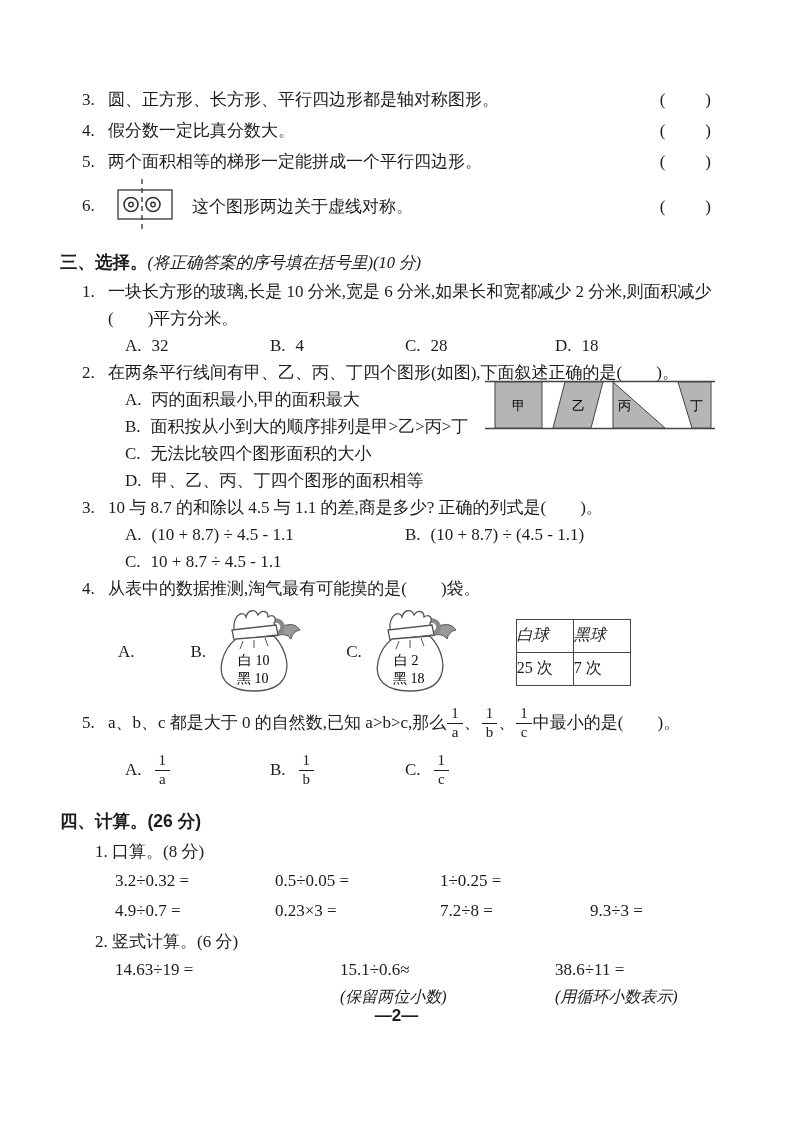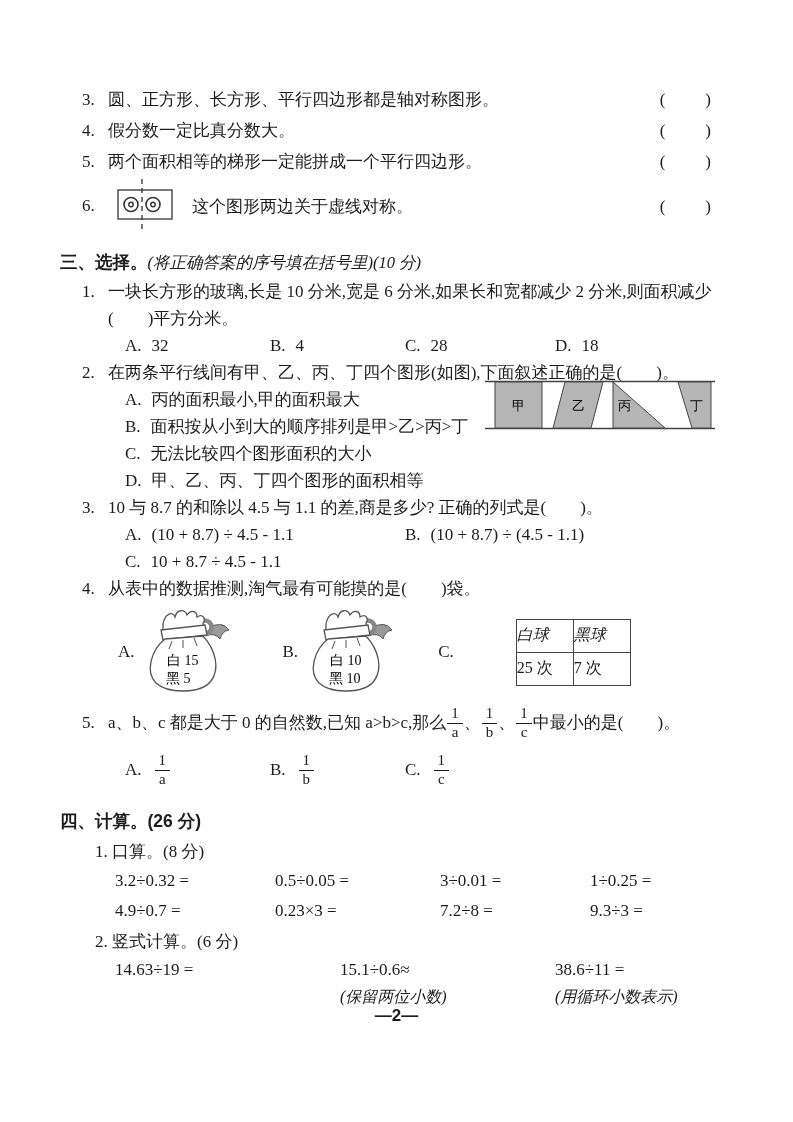--- a/index.html
+++ b/index.html
@@ -214,52 +214,52 @@
   </div>
 
   <div>
     <div class="stem">
       <span class="q-no">4.</span>
       <span class="q-text">从表中的数据推测,淘气最有可能摸的是(　　)袋。</span>
     </div>
     <div class="bags-row">
       <div class="bag-group">
         <span class="bag-label">A.</span>
-        <span>
-          <svg width="92" height="88" viewBox="0 0 92 88">
-            <path d="M68,22 q16,-8 22,2 q-7,1 -9,9 q-5,-7 -15,-3 z" fill="#9a9a9a" stroke="#555" stroke-width="1"></path>
-            <circle cx="66" cy="21" r="6.5" fill="#ffffff" stroke="#888" stroke-width="4.5"></circle>
-            <path d="M24,18 C26,7 34,5 36,11 C38,3 46,3 48,9 C52,3 58,5 58,11 C64,7 67,13 64,17 L66,24 24,27 Z" fill="#ffffff" stroke="#555" stroke-width="1.3"></path>
-            <path d="M22,24 L66,19 L68,29 L24,34 Z" fill="#ffffff" stroke="#555" stroke-width="1.3"></path>
-            <path d="M26,33 C12,44 6,66 17,77 C29,88 62,88 72,75 C81,63 77,44 64,30 Z" fill="#ffffff" stroke="#555" stroke-width="1.3"></path>
-            <path d="M33,35 l-3,8 M44,34 l0,8 M55,32 l3,8" stroke="#555" stroke-width="1" fill="none"></path>
-            <text x="28" y="59" font-size="14">白 15</text>
-            <text x="27" y="77" font-size="14">黑 5</text>
-          </svg>
-        </span>
       </div>
       <span class="gap1"></span>
       <div class="bag-group">
         <span class="bag-label">B.</span>
         <span>
           <svg width="92" height="88" viewBox="0 0 92 88">
             <path d="M68,22 q16,-8 22,2 q-7,1 -9,9 q-5,-7 -15,-3 z" fill="#9a9a9a" stroke="#555" stroke-width="1"></path>
             <circle cx="66" cy="21" r="6.5" fill="#ffffff" stroke="#888" stroke-width="4.5"></circle>
             <path d="M24,18 C26,7 34,5 36,11 C38,3 46,3 48,9 C52,3 58,5 58,11 C64,7 67,13 64,17 L66,24 24,27 Z" fill="#ffffff" stroke="#555" stroke-width="1.3"></path>
             <path d="M22,24 L66,19 L68,29 L24,34 Z" fill="#ffffff" stroke="#555" stroke-width="1.3"></path>
             <path d="M26,33 C12,44 6,66 17,77 C29,88 62,88 72,75 C81,63 77,44 64,30 Z" fill="#ffffff" stroke="#555" stroke-width="1.3"></path>
             <path d="M33,35 l-3,8 M44,34 l0,8 M55,32 l3,8" stroke="#555" stroke-width="1" fill="none"></path>
             <text x="28" y="59" font-size="14">白 10</text>
             <text x="27" y="77" font-size="14">黑 10</text>
           </svg>
         </span>
       </div>
       <span class="gap2"></span>
       <div class="bag-group">
         <span class="bag-label">C.</span>
+        <span>
+          <svg width="92" height="88" viewBox="0 0 92 88">
+            <path d="M68,22 q16,-8 22,2 q-7,1 -9,9 q-5,-7 -15,-3 z" fill="#9a9a9a" stroke="#555" stroke-width="1"></path>
+            <circle cx="66" cy="21" r="6.5" fill="#ffffff" stroke="#888" stroke-width="4.5"></circle>
+            <path d="M24,18 C26,7 34,5 36,11 C38,3 46,3 48,9 C52,3 58,5 58,11 C64,7 67,13 64,17 L66,24 24,27 Z" fill="#ffffff" stroke="#555" stroke-width="1.3"></path>
+            <path d="M22,24 L66,19 L68,29 L24,34 Z" fill="#ffffff" stroke="#555" stroke-width="1.3"></path>
+            <path d="M26,33 C12,44 6,66 17,77 C29,88 62,88 72,75 C81,63 77,44 64,30 Z" fill="#ffffff" stroke="#555" stroke-width="1.3"></path>
+            <path d="M33,35 l-3,8 M44,34 l0,8 M55,32 l3,8" stroke="#555" stroke-width="1" fill="none"></path>
+            <text x="28" y="59" font-size="14">白 2</text>
+            <text x="27" y="77" font-size="14">黑 18</text>
+          </svg>
+        </span>
       </div>
       <table class="prob-table">
         <tbody>
           <tr>
             <td class="hdr">白球</td>
             <td class="hdr">黑球</td>
           </tr>
           <tr>
             <td>25 次</td>
             <td>7 次</td>
@@ -316,21 +316,20 @@
 
   <div class="section-heading">
     <span>四、计算。</span><span style="font-weight:bold">(26 分)</span>
   </div>
 
   <div>
     <div class="sub-title">1. 口算。(8 分)</div>
     <div class="oral-grid">
       <span class="c1">3.2÷0.32 =</span>
       <span class="c2">0.5÷0.05 =</span>
-      <span class="c3">3÷0.01 =</span>
       <span class="c4">1÷0.25 =</span>
     </div>
     <div class="oral-grid">
       <span class="c1">4.9÷0.7 =</span>
       <span class="c2">0.23×3 =</span>
       <span class="c3">7.2÷8 =</span>
       <span class="c4">9.3÷3 =</span>
     </div>
   </div>
 

